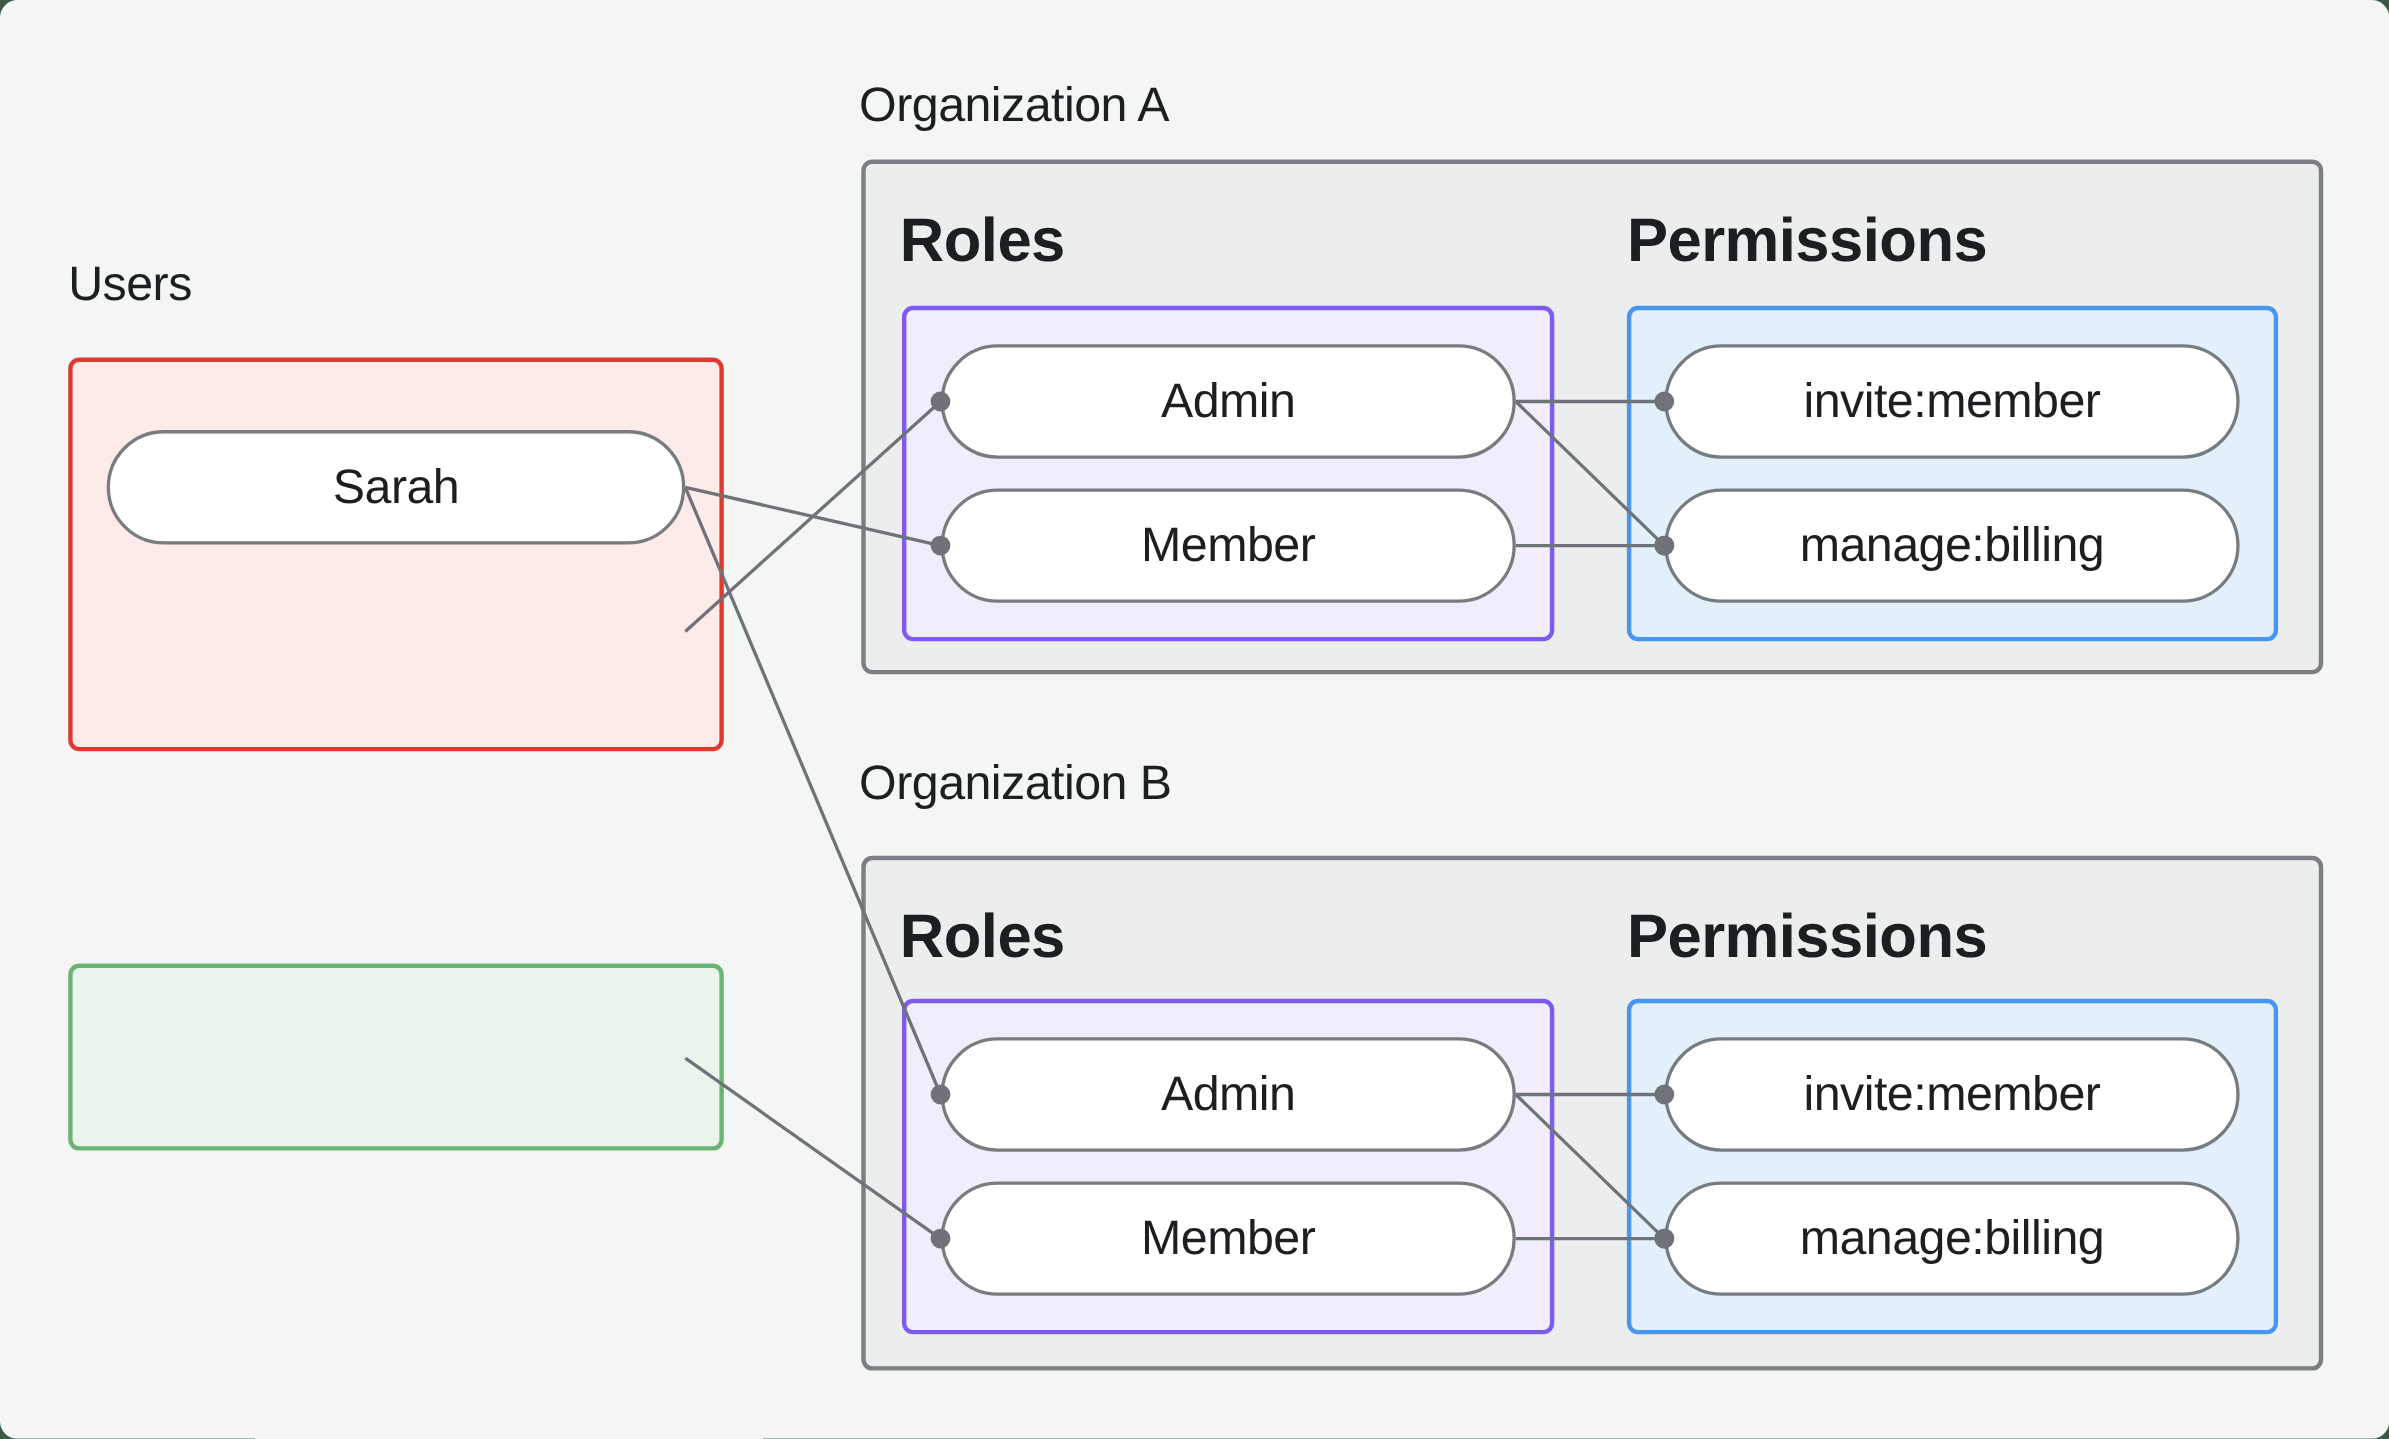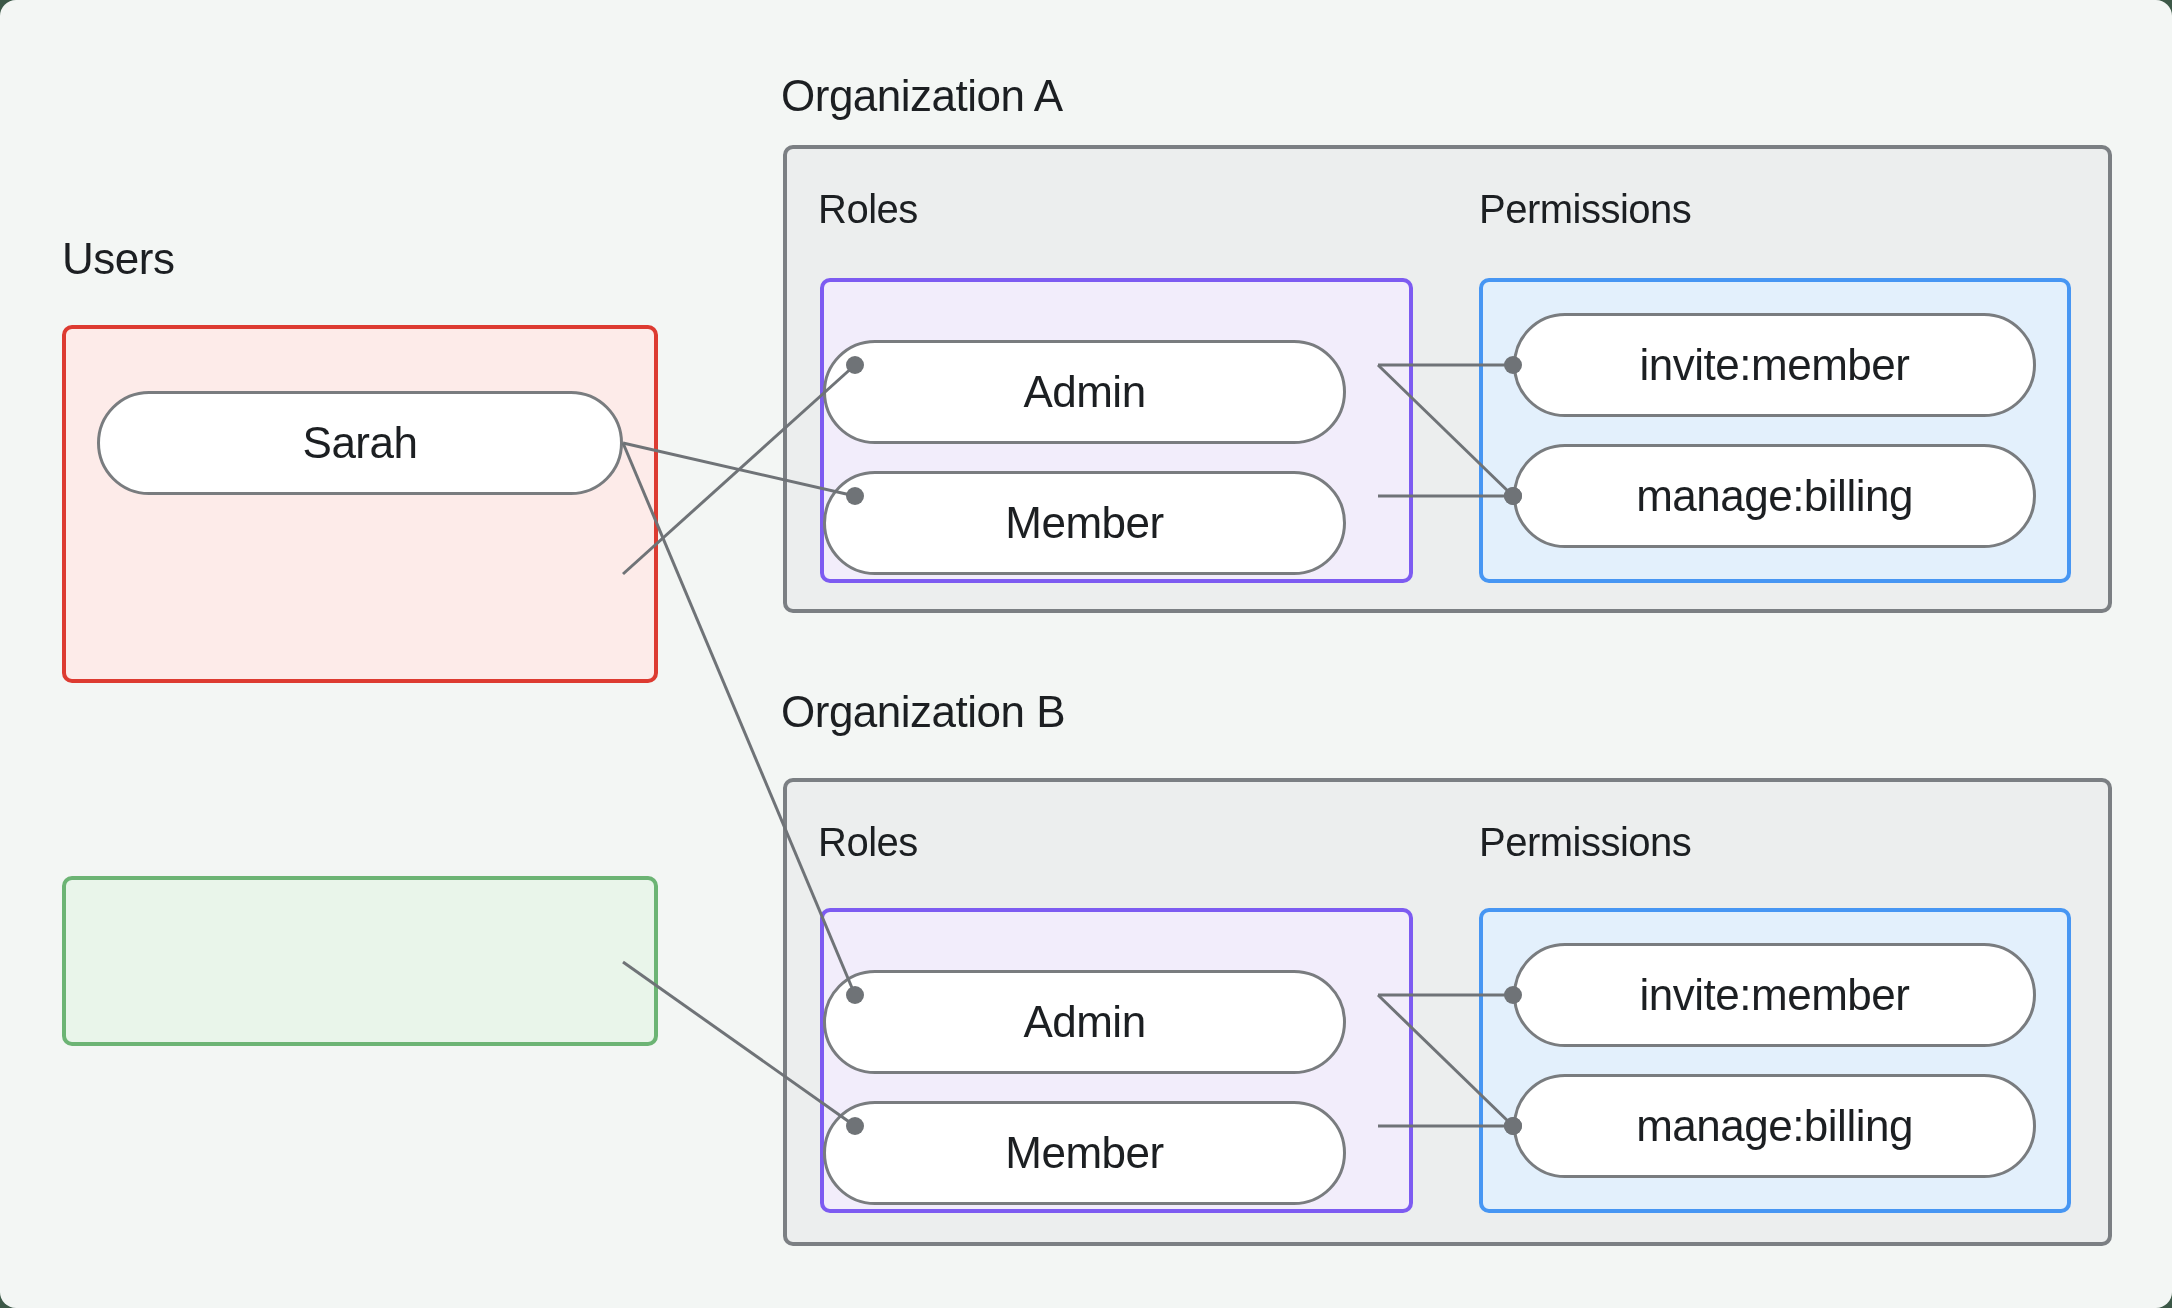--- a/index.html
+++ b/index.html
@@ -16,21 +16,21 @@
     position: absolute;
     font-size: 44px; font-weight: 500; letter-spacing: -0.5px;
     line-height: 1.15; white-space: nowrap; z-index: 2;
   }
   .label-users { left: 62px; top: 234px; }
   .label-m2m   { left: 62px; top: 782px; }
   .label-orga  { left: 781px; top: 61px; margin-top: 10px; }
   .label-orgb  { left: 781px; top: 687px; }
   .inner-label {
     position: absolute;
-    font-size: 40px; font-weight: 400; letter-spacing: -0.5px;
+    font-size: 56px; font-weight: 700; letter-spacing: -0.5px;
     line-height: 1.15; white-space: nowrap; z-index: 2;
   }
   .box { position: absolute; border-radius: 10px; box-sizing: border-box; z-index: 1; }
   .users-box { left: 62px; top: 325px; width: 596px; height: 358px;
                background: #fdebe9; border: 4px solid #dd3b31; }
   .m2m-box   { left: 62px; top: 876px; width: 596px; height: 170px;
                background: #e9f5ea; border: 4px solid #6cb474; }
   .org-box   { left: 783px; width: 1329px; height: 468px;
                background: #eceeee; border: 4px solid #7b7f83; }
   .org-a-box { top: 145px; }
@@ -45,21 +45,21 @@
   .sub-b { top: 908px; }
   .pill {
     position: absolute;
     height: 104px; box-sizing: border-box;
     background: #ffffff; border: 3px solid #797c7f; border-radius: 54px;
     display: flex; align-items: center; justify-content: center;
     font-size: 44px; font-weight: 400; letter-spacing: -0.5px;
     z-index: 2; white-space: nowrap;
   }
   .pill-wide { width: 526px; left: 97px; }
-  .pill-role { width: 523px; left: 823px; margin-top: 27px; }
+  .pill-role { width: 523px; left: 855px; }
   .pill-perm { width: 523px; left: 1513px; }
   #connection-layer {
     position: absolute; left: 0; top: 0; width: 2172px; height: 1308px;
     z-index: 3; pointer-events: none;
   }
 </style>
 </head>
 <body>
 
 <div class="card">

